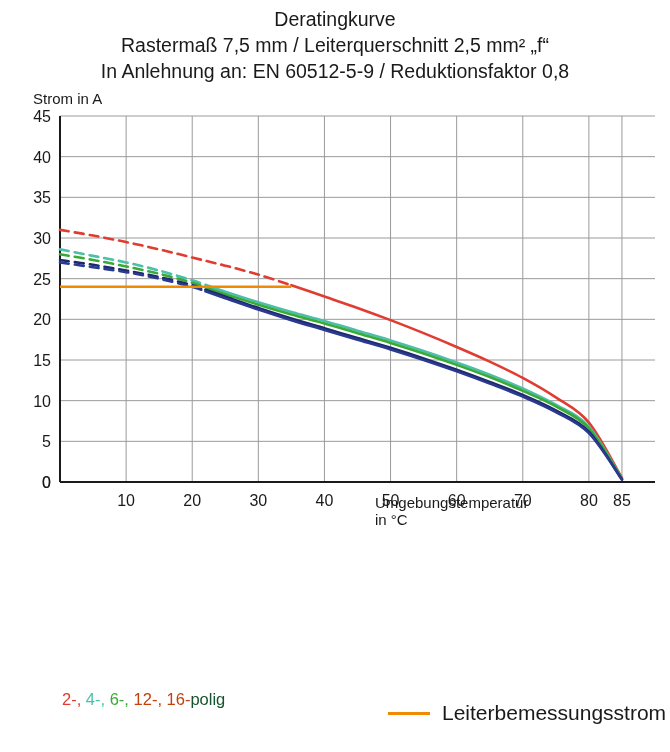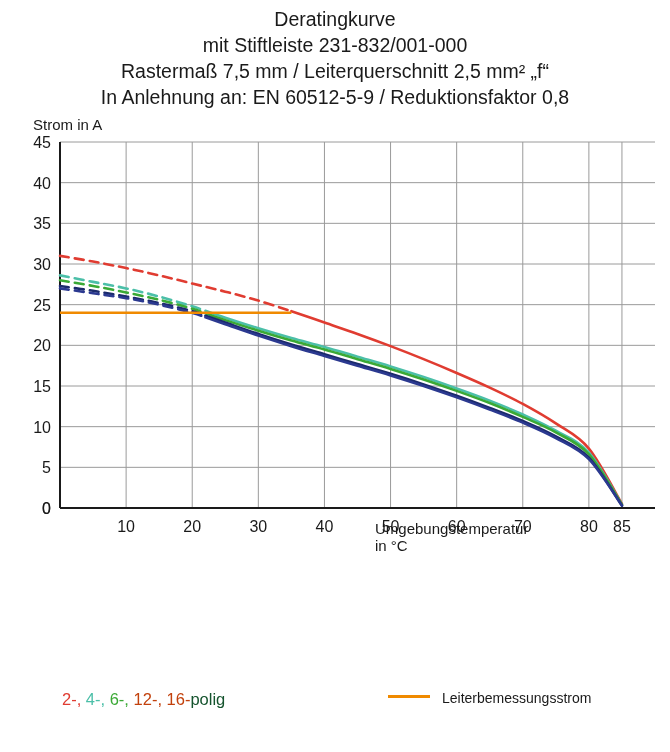--- a/index.html
+++ b/index.html
@@ -60,22 +60,22 @@
     position: absolute;
     left: 62px;
     top: 0;
     font-size: 16.5px;
     white-space: nowrap;
   }
   .legend-series span { margin: 0; }
   .legend-right {
     position: absolute;
     left: 388px;
-    top: 0;
-    font-size: 14px;
+    top: 11px;
+    font-size: 21px;
     white-space: nowrap;
   }
   .legend-swatch {
     display: inline-block;
     width: 42px;
     height: 3px;
     background: #f08a00;
     vertical-align: 5px;
     margin-right: 12px;
   }
@@ -83,21 +83,20 @@
     font-size: 16px;
     fill: #1a1a1a;
     font-family: "Liberation Sans", sans-serif;
   }
 </style>
 </head>
 <body>
 
 <div class="title-block">
   <div class="title-line">Deratingkurve</div>
-  <div class="title-line">mit Stiftleiste 231-832/001-000</div>
   <div class="title-line">Rastermaß 7,5 mm / Leiterquerschnitt 2,5 mm² „f“</div>
   <div class="title-line">In Anlehnung an: EN 60512-5-9 / Reduktionsfaktor 0,8</div>
 </div>
 
 <div class="chart-wrap">
   <div class="y-axis-label">Strom in A</div>
   <div class="x-axis-label">Umgebungstemperatur in °C</div>
   <svg class="plot" id="plot-svg" width="670" height="470">
       <rect x="60" y="32" width="595" height="366" fill="#ffffff"></rect>
       <line x1="60" y1="357.3333333333333" x2="655" y2="357.3333333333333" stroke="#9a9a9a" stroke-width="1"></line>

